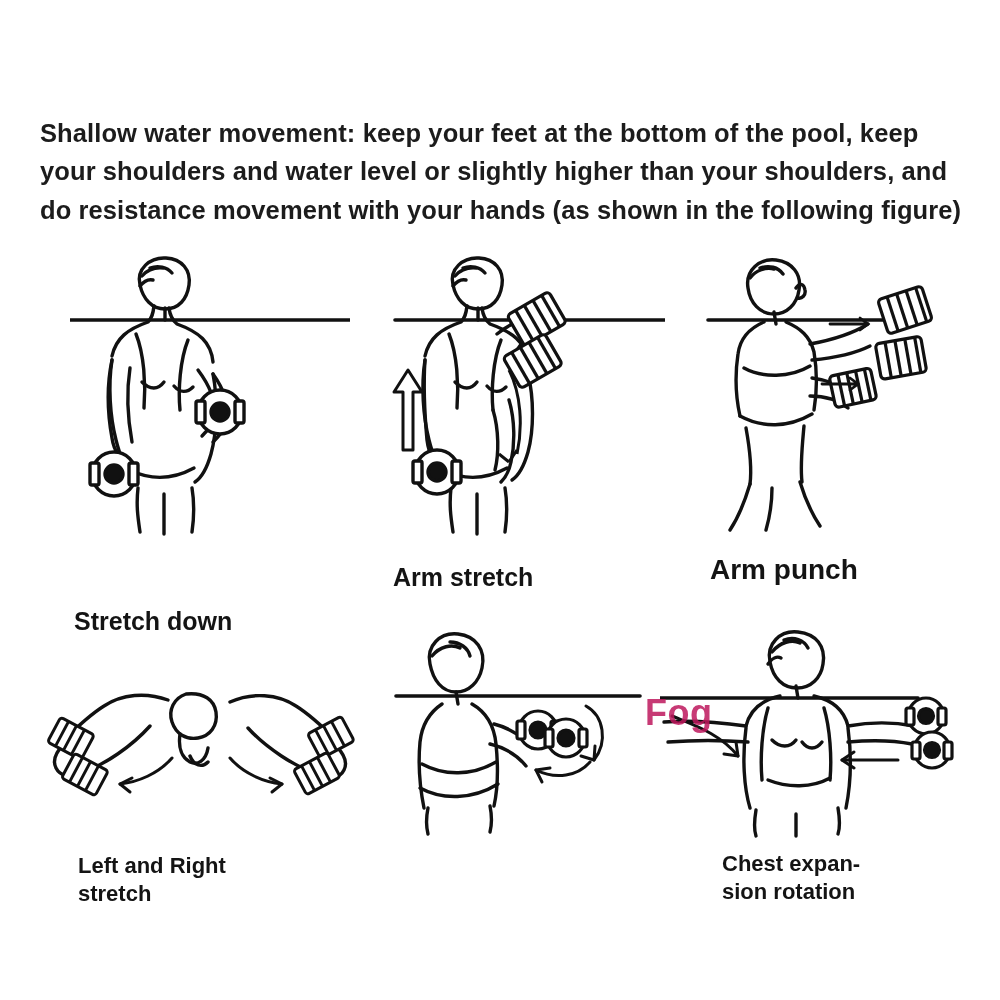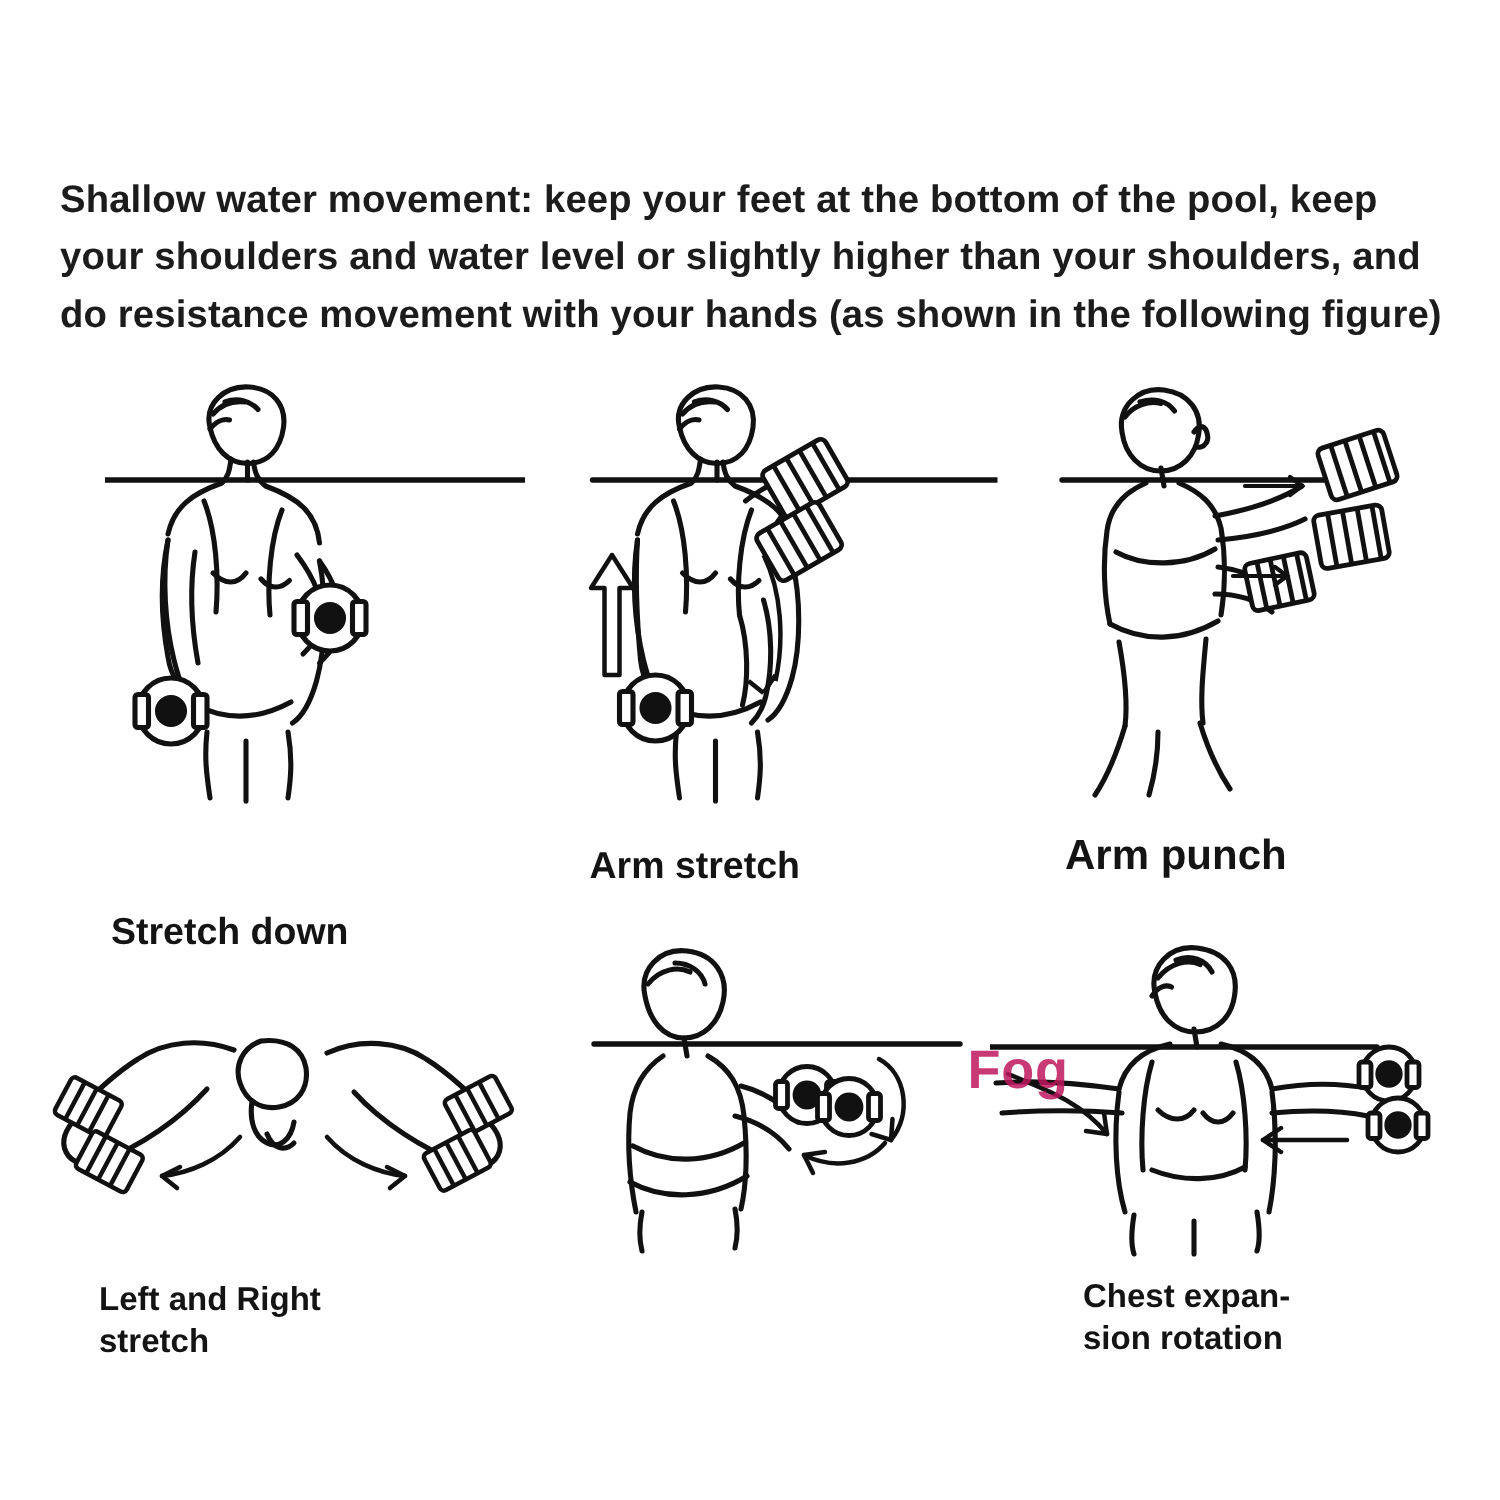--- a/index.html
+++ b/index.html
@@ -230,21 +230,21 @@
         <path d="M18 200 l0 -58 l-9 0 l14 -22 l14 22 l-9 0 l0 58 z" fill="#ffffff"></path>
       </g>
       <g stroke="#111111" stroke-width="3" fill="none" stroke-linejoin="round">
         <path d="M124 120 c12,24 14,56 8,84"></path>
         <path d="M124 212 l8 -12 M124 212 l-10 -8"></path>
       </g>
     </svg>
     <div class="caption" style="left:8px; top:312px;">Arm stretch</div>
   </div>
 
-  <div class="cell" style="left:28px; top:660px; width:320px; height:170px;">
+  <div class="cell" style="left:40px; top:660px; width:320px; height:170px;">
     <svg class="art" width="320" height="170" viewBox="0 0 320 170">
       <g fill="none" stroke="#111111" stroke-width="3.4" stroke-linecap="round" stroke-linejoin="round">
 
         <path d="M146 34 c-12,4 -18,16 -14,28 c4,12 14,18 26,16 c12,-2 20,-12 18,-26 c-2,-12 -12,-20 -30,-18 z"></path>
 
         <path d="M128 40 c-22,-8 -46,-6 -64,6 c-16,10 -30,24 -40,34"></path>
         <path d="M190 42 c22,-10 48,-8 66,4 c16,10 30,24 40,34"></path>
 
         <path d="M24 84 c-8,8 -12,16 -8,24 c4,8 14,10 24,6 c26,-10 52,-28 70,-48"></path>
         <path d="M296 86 c8,8 12,16 8,24 c-4,8 -14,10 -24,6 c-26,-10 -54,-28 -72,-48"></path>

